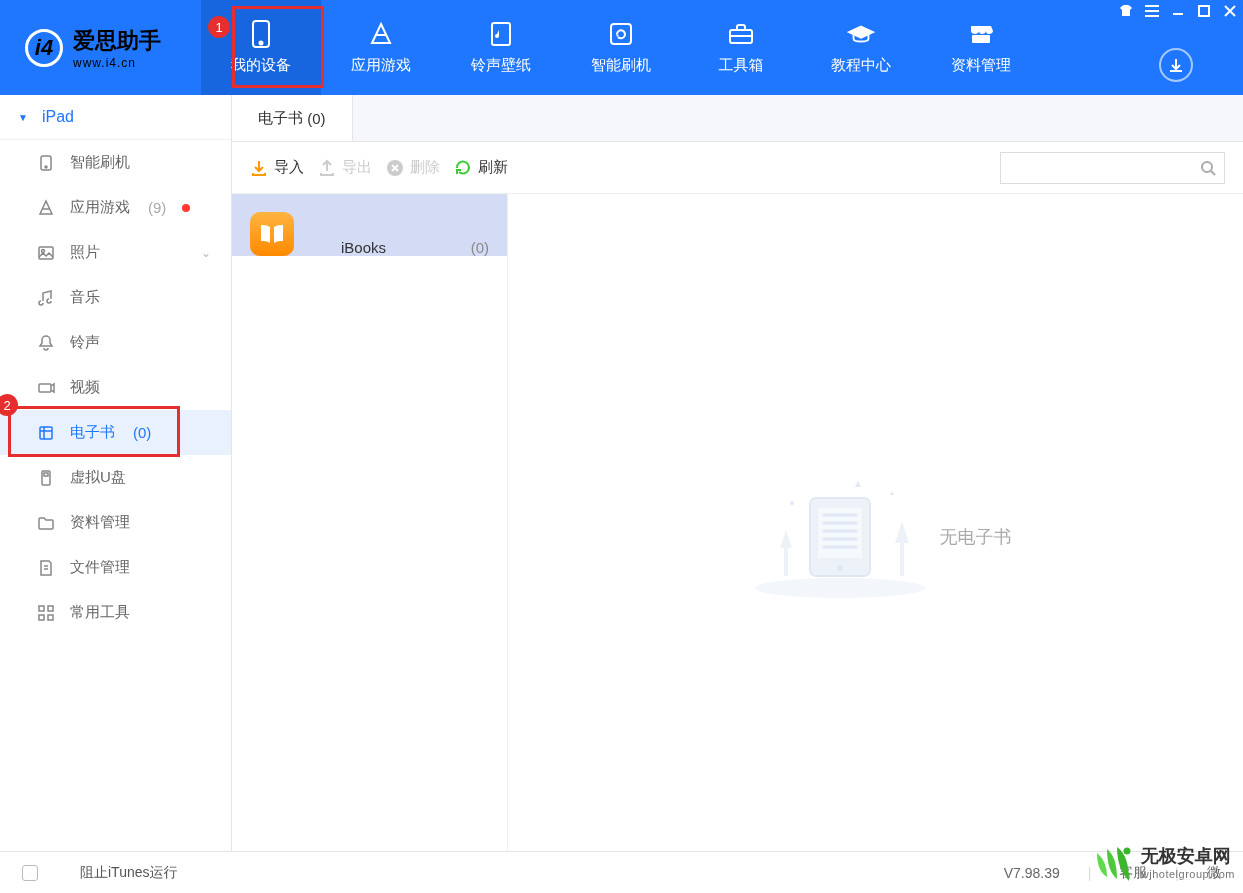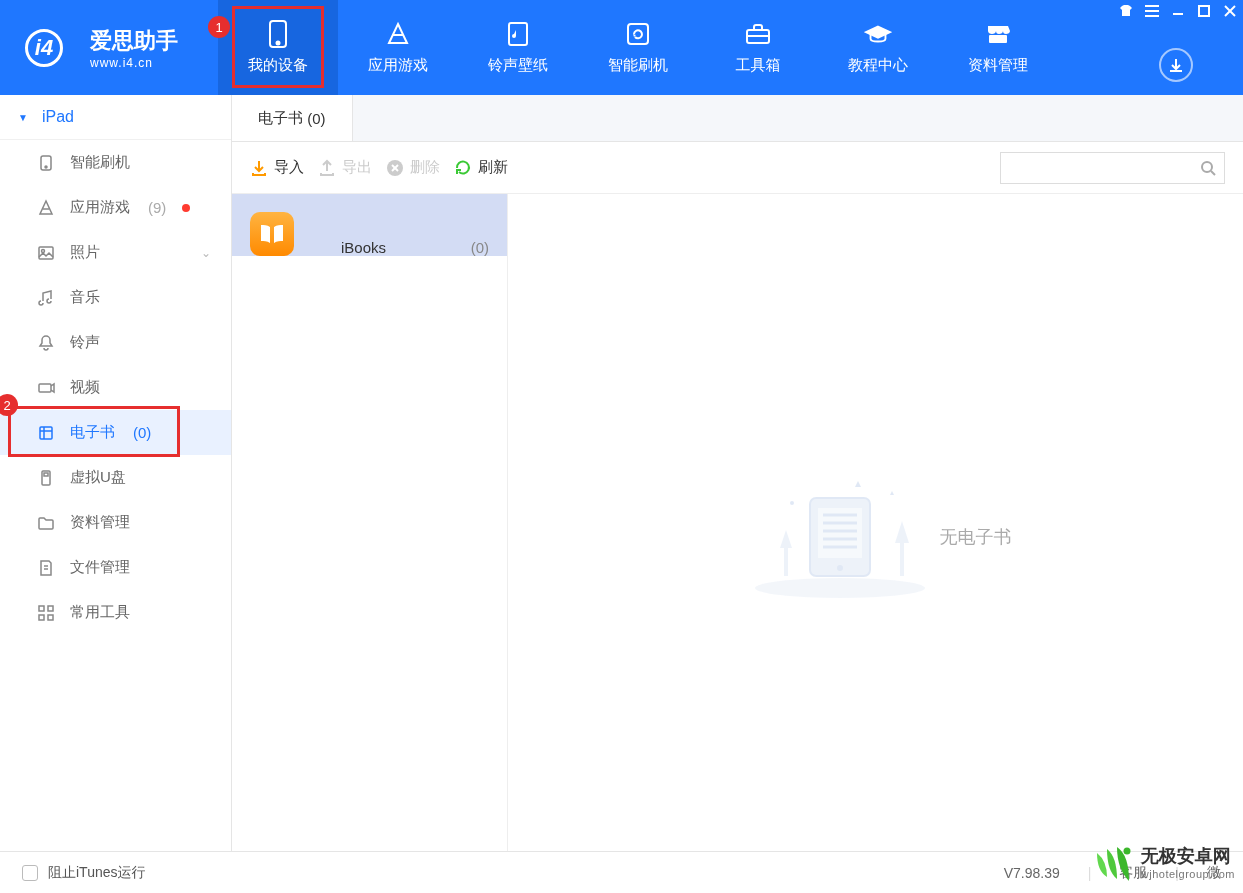--- a/index.html
+++ b/index.html
@@ -1,19 +1,19 @@
 <!DOCTYPE html>
 <html><head>
 <meta charset="utf-8">
 <style>
 * { margin: 0; padding: 0; box-sizing: border-box; font-family: "Microsoft YaHei", Arial, sans-serif; }
 body { width: 1243px; height: 893px; background: #fff; overflow: hidden; position: relative; }
 
 .header { height: 95px; background: #1f77ff; display: flex; align-items: center; padding-left: 25px; position: relative; }
-.logo-area { display: flex; align-items: center; gap: 27px; color: #ffffff; }
+.logo-area { display: flex; align-items: center; gap: 10px; color: #000000; }
 .logo-circle { width: 38px; height: 38px; border: 3px solid #fff; border-radius: 50%; display: flex; align-items: center; justify-content: center; font-weight: bold; font-size: 22px; font-style: italic; }
 .logo-text .title { font-size: 22px; font-weight: bold; text-align: center; }
 .logo-text .sub { font-size: 12px; letter-spacing: 1px; }
 
 .nav-tabs { display: flex; height: 100%; margin-left: 40px; }
 .nav-tab { width: 120px; display: flex; flex-direction: column; align-items: center; justify-content: center; color: #fff; cursor: pointer; position: relative; }
 .nav-tab.active { background: #1766e0; }
 .nav-tab .icon { width: 28px; height: 28px; margin-bottom: 8px; display: flex; align-items: center; justify-content: center; }
 .nav-tab .label { font-size: 15px; }
 
@@ -59,21 +59,21 @@
 .list-col { width: 276px; border-right: 1px solid #eee; }
 .list-item { height: 62px; display: flex; align-items: flex-end; padding: 0 18px; background: #d3dcf4; cursor: pointer; gap: 33px; }
 .ibooks-icon { width: 44px; height: 44px; background: linear-gradient(180deg,#ffb441,#ff8a00); border-radius: 10px; display: flex; align-items: center; justify-content: center; color: #fff; font-size: 22px; }
 .list-item .name { margin-left: 14px; font-size: 15px; color: #333; }
 .list-item .cnt { margin-left: auto; color: #888; font-size: 15px; }
 
 .empty-area { flex: 1; display: flex; flex-direction: row; align-items: center; justify-content: center; color: #999; }
 .empty-area .illus { width: 200px; height: 160px; display: flex; align-items: center; justify-content: center; opacity: 0.5; }
 .empty-area .txt { margin-top: 28px; font-size: 18px; color: #aaa; }
 
-.footer { height: 42px; border-top: 1px solid #e5e5e5; display: flex; align-items: center; padding: 0 22px; font-size: 14px; color: #555; }
+.footer { height: 42px; border-top: 1px solid #e5e5e5; display: flex; align-items: center; padding: 0 22px; font-size: 14px; color: #555; gap: 32px; }
 .footer .chk { width: 16px; height: 16px; border: 1px solid #bbb; border-radius: 3px; margin-right: 10px; }
 .footer .right { margin-left: auto; display: flex; align-items: center; gap: 28px; color: #666; }
 .footer .sep { color: #ddd; }
 
 .watermark { position: absolute; right: 0; bottom: 10px; display: flex; align-items: center; gap: 6px; padding-right: 8px; }
 .wm-logo { width: 42px; height: 42px; }
 .wm-text .t1 { font-size: 18px; font-weight: bold; color: #333; }
 .wm-text .t2 { font-size: 11px; color: #777; letter-spacing: 0.5px; }
 
 svg { display: block; }

